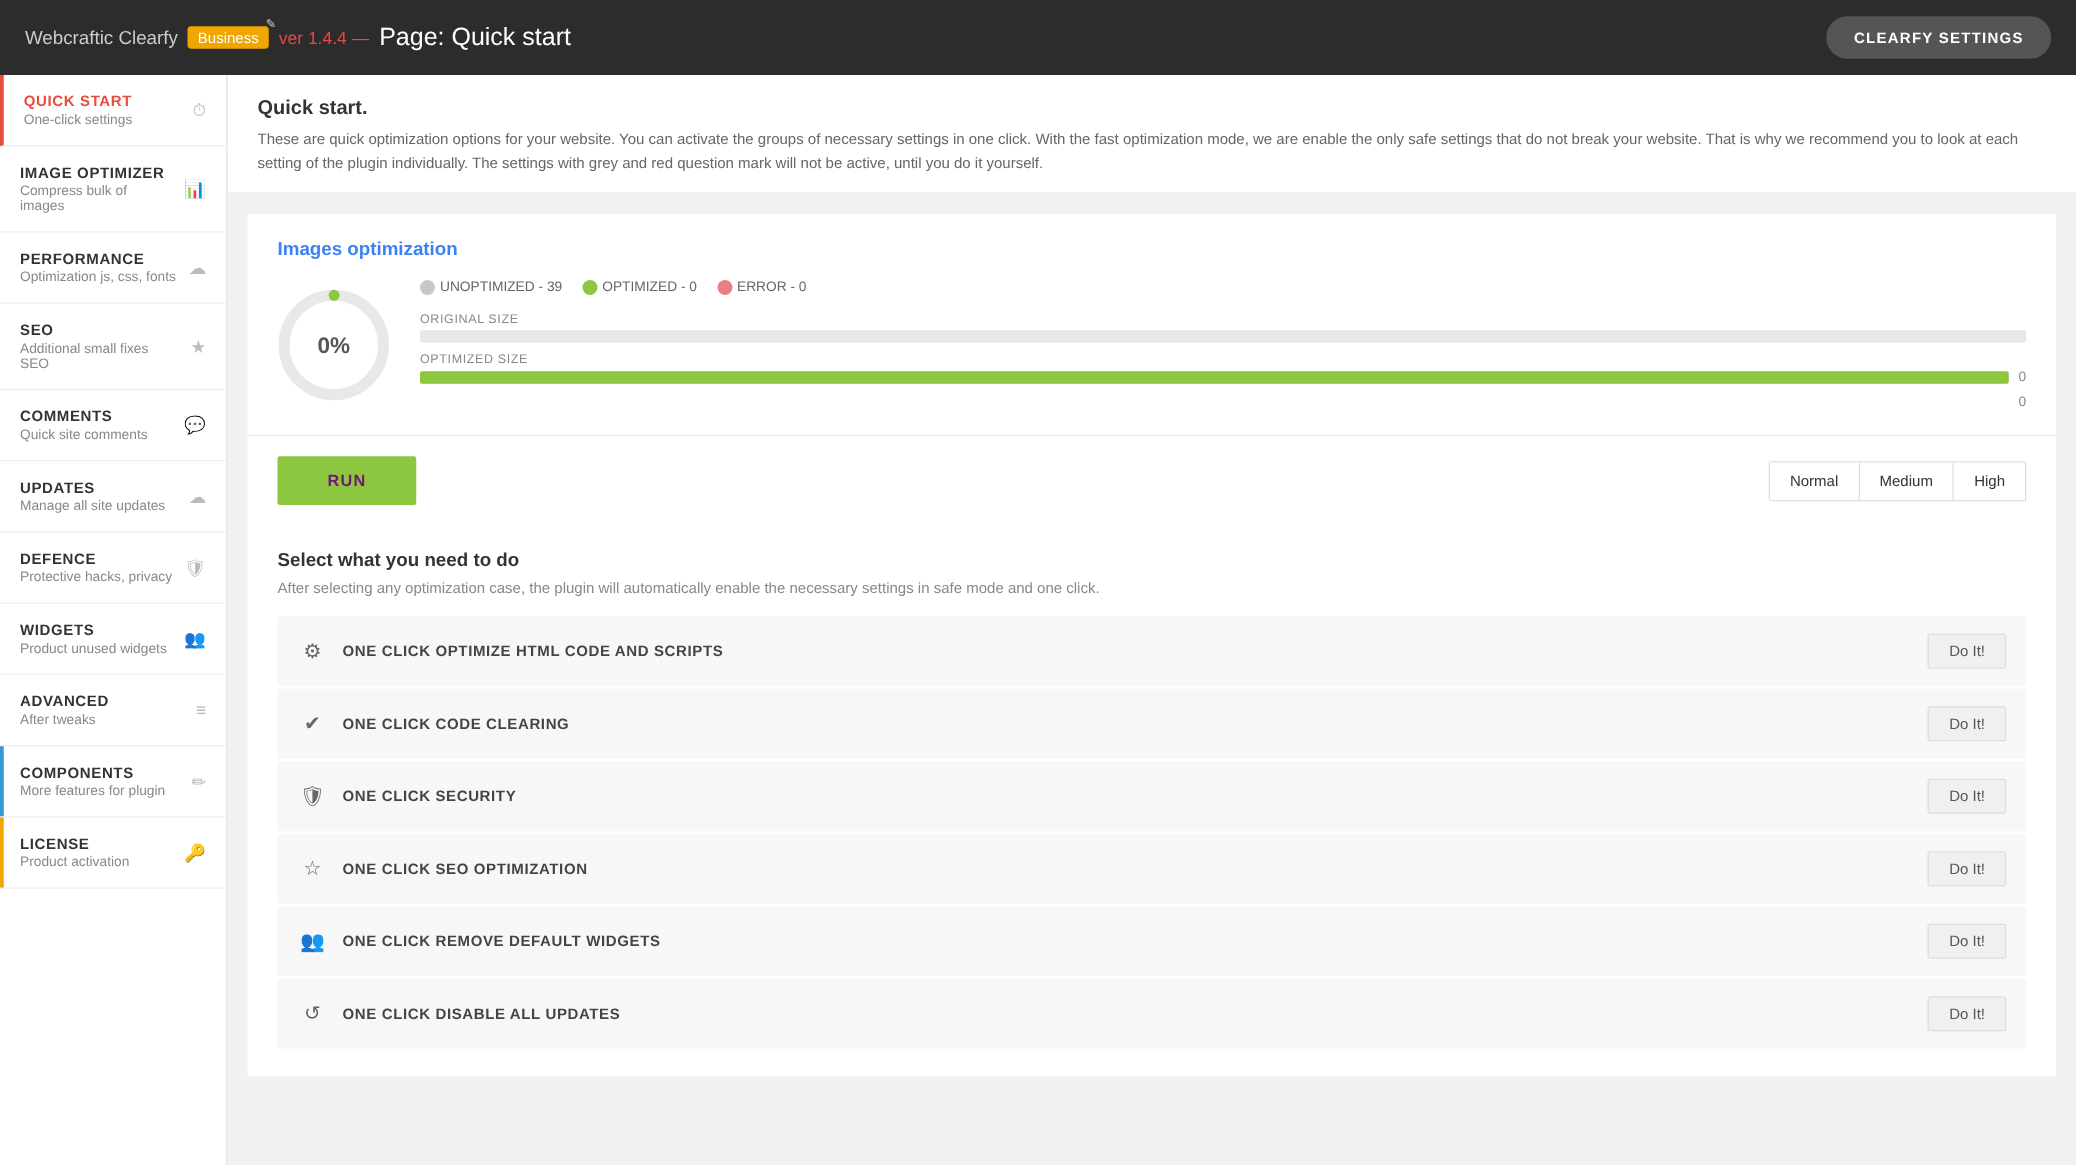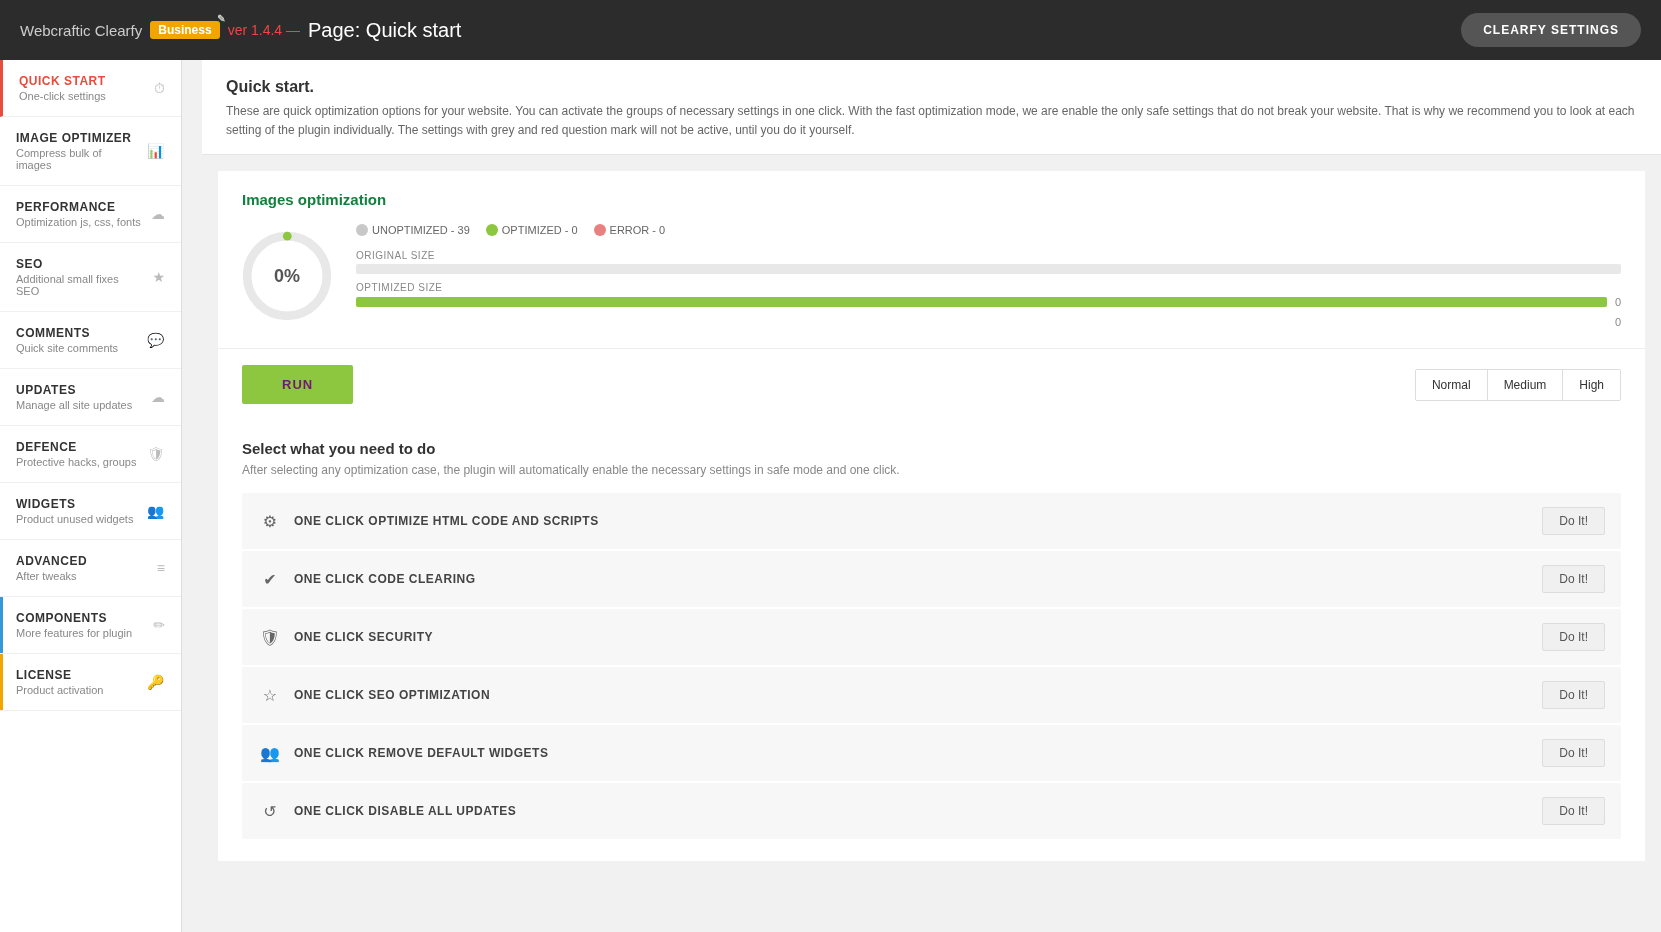--- a/index.html
+++ b/index.html
@@ -15,21 +15,21 @@
       padding: 0 20px;
       height: 60px;
       flex-shrink: 0;
     }
     .top-header-left { display: flex; align-items: center; gap: 8px; font-size: 15px; }
     .brand-name { color: #ccc; }
     .business-badge {
       background: #f0a500;
       color: #fff;
       font-size: 12px;
-      font-weight: bold;
+      font-weight: normal;
       padding: 2px 8px;
       border-radius: 3px;
       position: relative;
     }
     .business-badge::after {
       content: '✎';
       position: absolute;
       top: -8px;
       right: -6px;
       font-size: 10px;
@@ -89,39 +89,38 @@
     
     .sidebar-item.bar-blue::before { content: ''; position: absolute; left: 0; top: 0; bottom: 0; width: 3px; background: #3498db; }
     .sidebar-item.bar-yellow::before { content: ''; position: absolute; left: 0; top: 0; bottom: 0; width: 3px; background: #f0a500; }
 
     
     .content-area {
       flex: 1;
       overflow-y: auto;
       background: #f1f1f1;
       padding: 0;
-      margin-left: 20px;
     }
 
     
     .content-header {
       background: #fff;
       padding: 18px 24px 14px;
       border-bottom: 1px solid #e5e5e5;
     }
     .content-header h2 { font-size: 16px; font-weight: bold; color: #333; margin-bottom: 6px; }
     .content-header p { font-size: 12px; color: #666; line-height: 1.6; }
 
     
     .images-section {
       background: #fff;
       margin: 16px 16px 0;
       padding: 20px 24px;
     }
-    .images-section h3 { font-size: 15px; font-weight: 600; color: #15803d; margin-bottom: 16px; }
+    .images-section h3 { font-size: 15px; font-weight: 600; color: #3b82f6; margin-bottom: 16px; }
 
     .img-opt-row { display: flex; align-items: center; gap: 24px; }
     .donut-container {
       width: 90px;
       height: 90px;
       flex-shrink: 0;
       position: relative;
       display: flex;
       align-items: center;
       justify-content: center;
@@ -266,21 +265,21 @@
       <div class="sidebar-item">
     <div class="sidebar-item-text">
       <div class="sidebar-item-title">UPDATES</div>
       <div class="sidebar-item-subtitle">Manage all site updates</div>
     </div>
     <div class="sidebar-icon">☁</div>
   </div>
       <div class="sidebar-item">
     <div class="sidebar-item-text">
       <div class="sidebar-item-title">DEFENCE</div>
-      <div class="sidebar-item-subtitle">Protective hacks, groups</div>
+      <div class="sidebar-item-subtitle">Protective hacks, privacy</div>
     </div>
     <div class="sidebar-icon">🛡</div>
   </div>
       <div class="sidebar-item">
     <div class="sidebar-item-text">
       <div class="sidebar-item-title">WIDGETS</div>
       <div class="sidebar-item-subtitle">Product unused widgets</div>
     </div>
     <div class="sidebar-icon">👥</div>
   </div>

